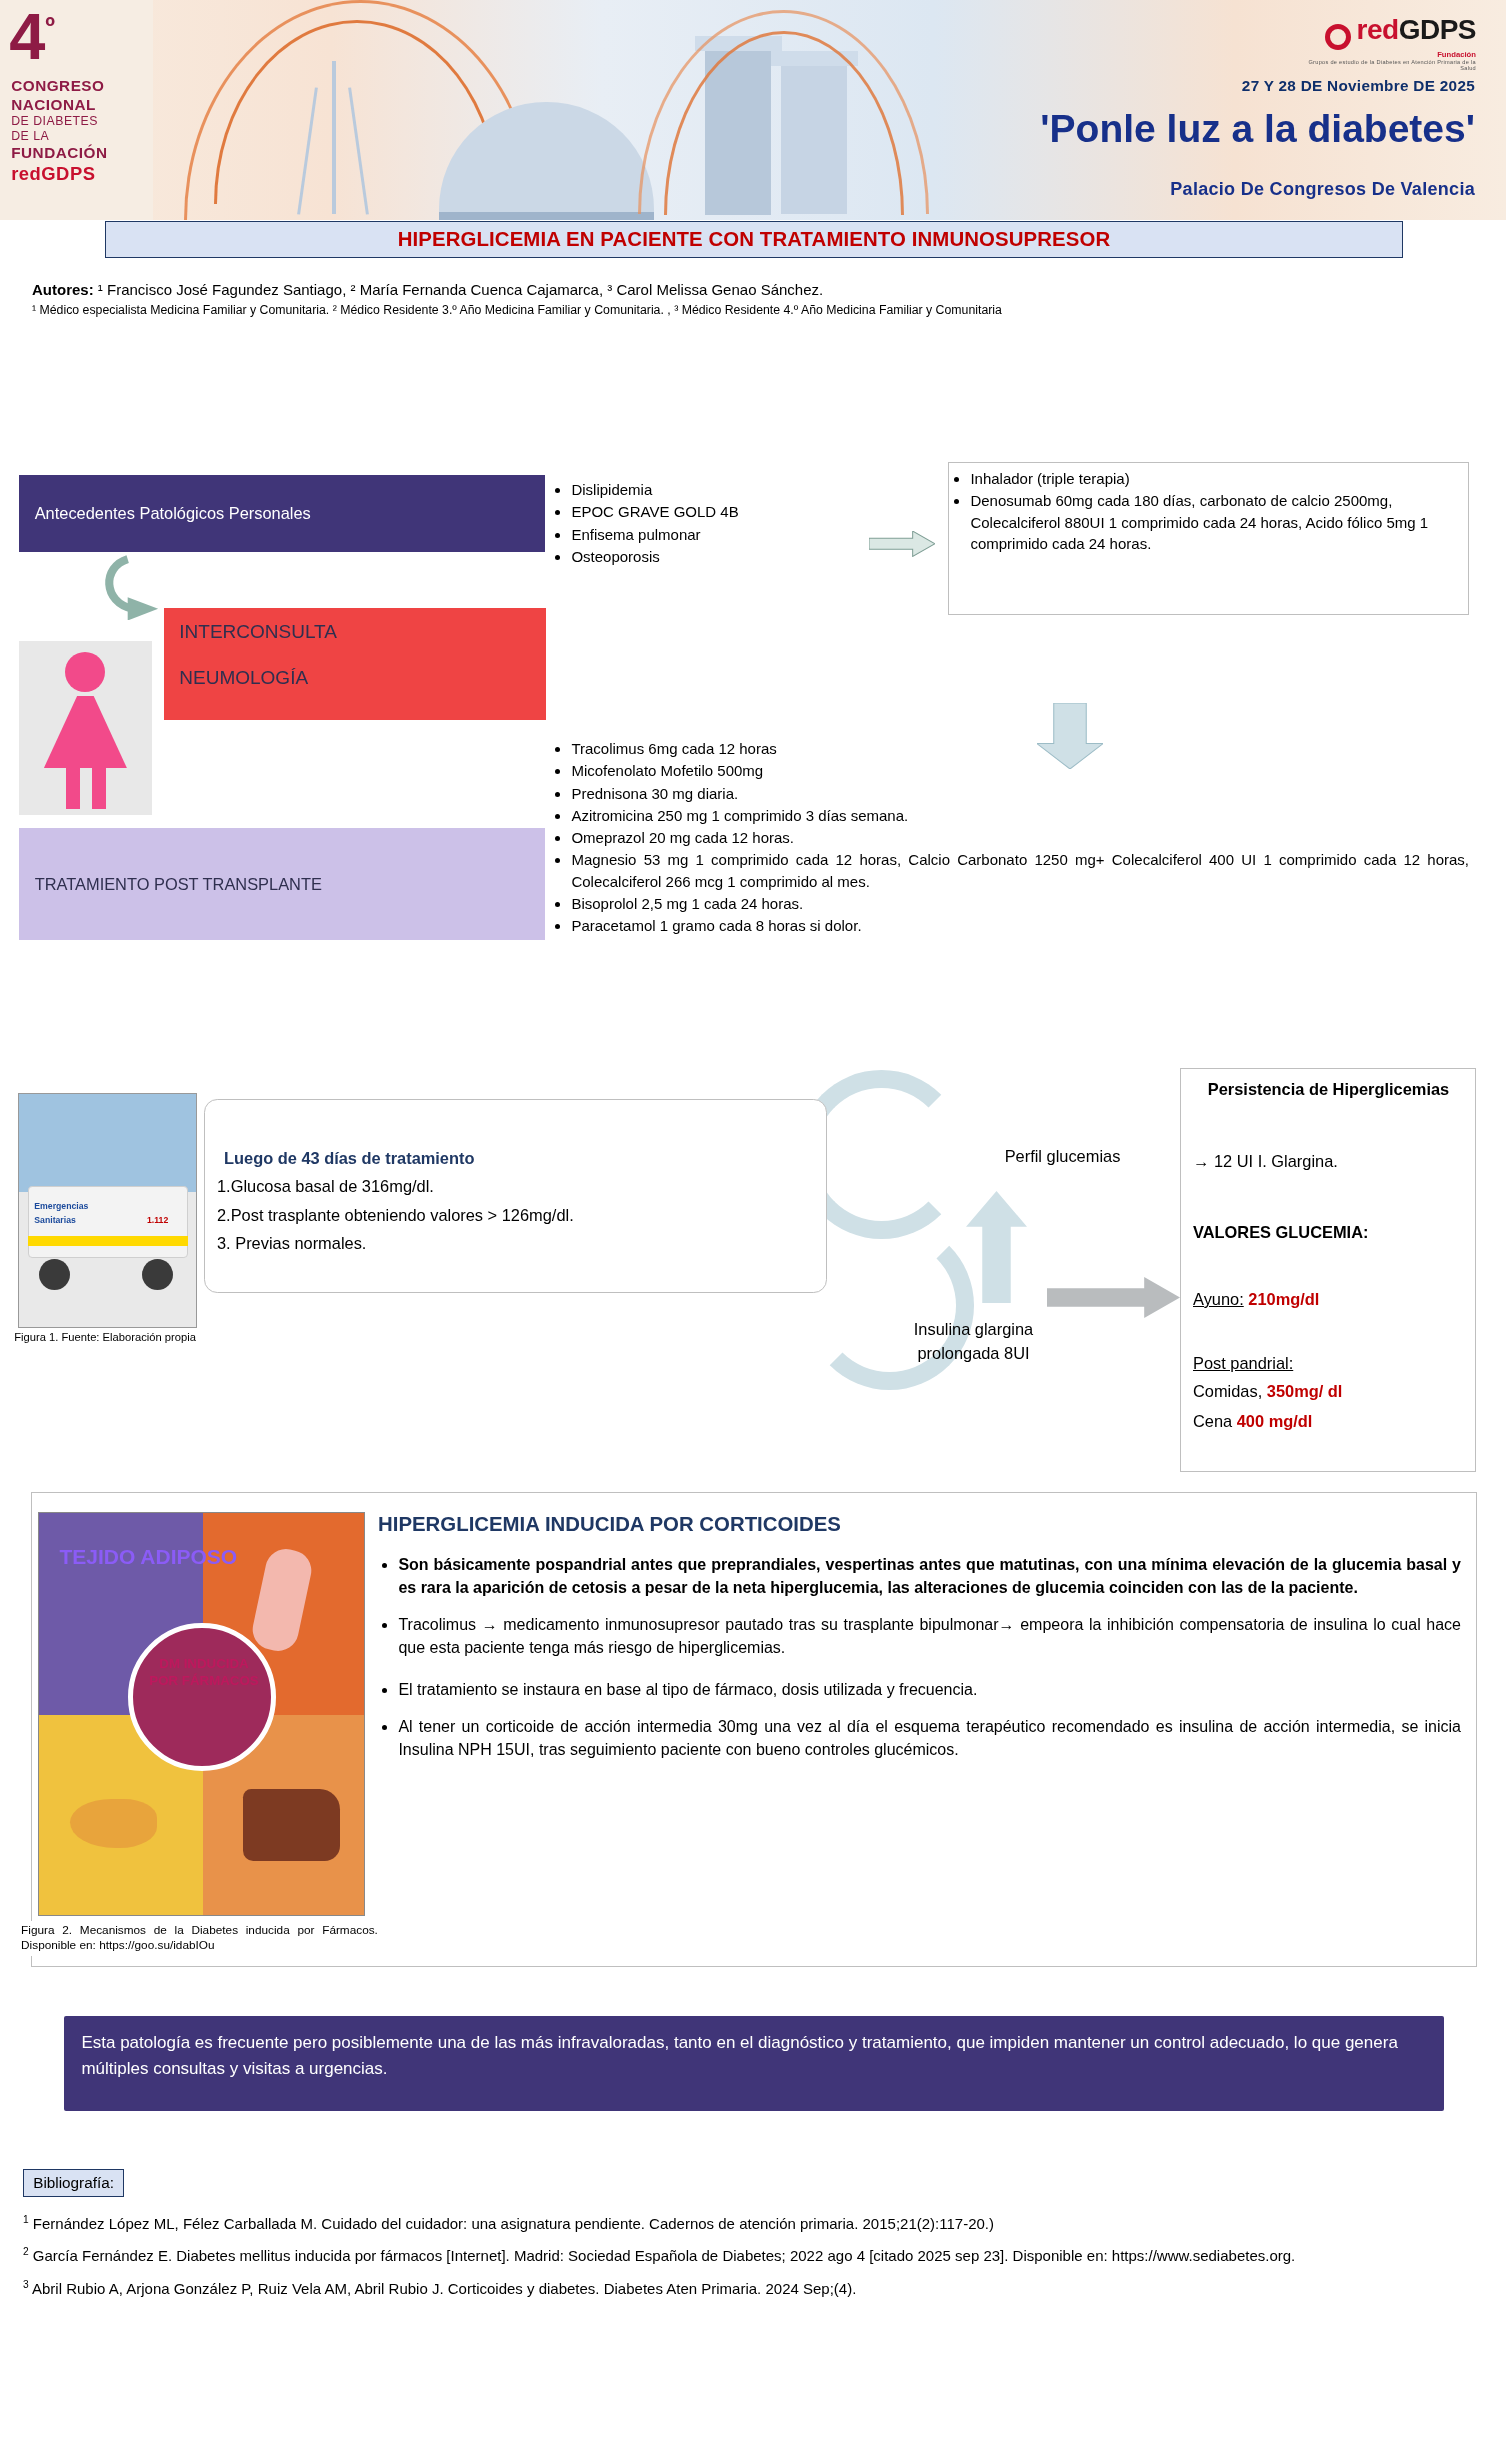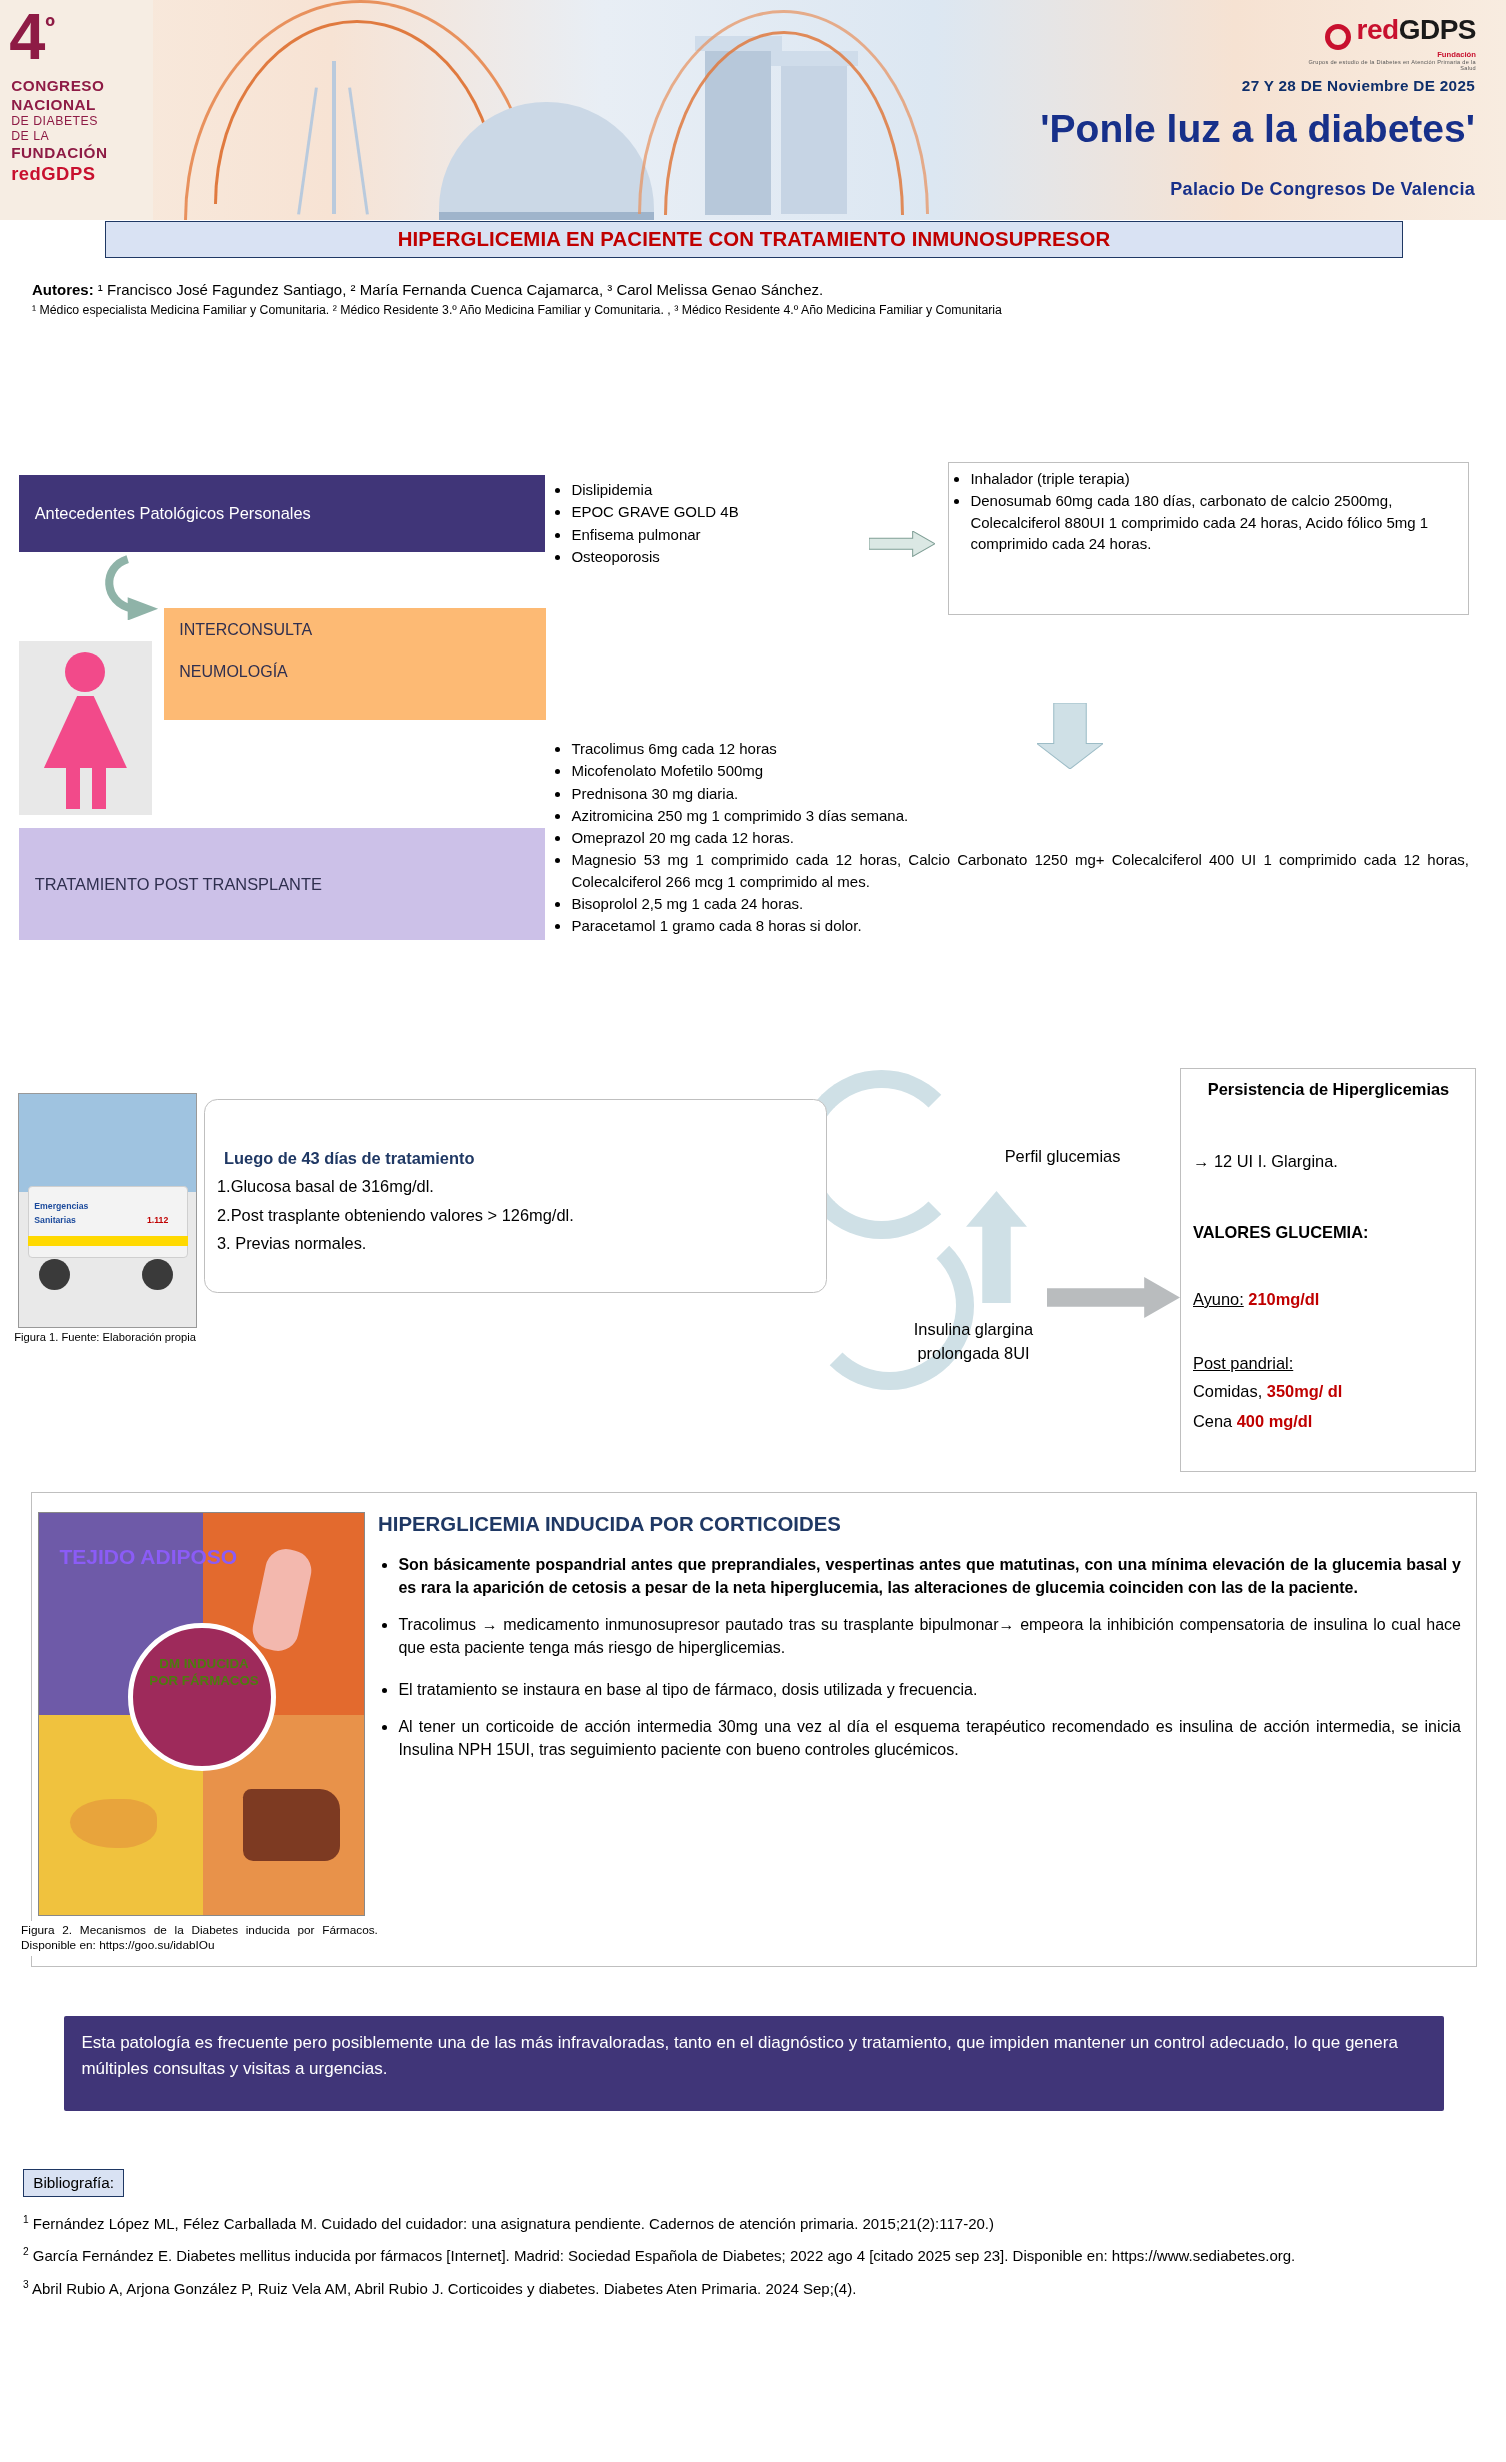--- a/index.html
+++ b/index.html
@@ -82,21 +82,21 @@
   
   .box-purple {
     position:absolute; background:#403578; color:#fff; display:flex; align-items:center;
     font-size:16.4px; padding:0 15.3px;
   }
   .box-lavender {
     position:absolute; background:#ccc1e8; color:#2f2f4f; display:flex; align-items:center;
     font-size:16.4px; padding:0 15.3px;
   }
   .box-lav2 {
-    position:absolute; background:#fdba74; color:#2f2f4f; font-size:16px; padding:13.3px 15.3px;
+    position:absolute; background:#ef4444; color:#2f2f4f; font-size:19px; padding:13.3px 15.3px;
   }
 
   .bullets { position:absolute; font-size:15px; line-height:1.42; }
   .bullets ul { margin:0; padding-left:17.4px; }
   .bullets li { margin:0 0 1px 0; }
 
   .bx-outline { position:absolute; border:1px solid #bfbfbf; background:#fff; }
 
   
   .person-box { position:absolute; background:#e8e8e8; }
@@ -334,21 +334,21 @@
 
   <div class="infobox" style="left:31px; top:1492px; width:1446px; height:475px;"></div>
 
   <div class="fig2" style="left:38px; top:1512px; width:327px; height:404px;">
     <div style="position:absolute; left:0; top:0; width:164px; height:202px; background:#6e5aa8;"></div>
     <div style="position:absolute; left:164px; top:0; width:164px; height:202px; background:#e36a2e;"></div>
     <div style="position:absolute; left:0; top:202px; width:164px; height:202px; background:#f0c23e;"></div>
     <div style="position:absolute; left:164px; top:202px; width:164px; height:202px; background:#e8924a;"></div>
     <div style="position:absolute; left:89px; top:110px; width:148px; height:148px; border-radius:50%; background:#9e2a5b; border:5.1px solid #fff;"></div>
     <div style="position:absolute; left:20.4px; top:31px; font-size:21px; font-weight:bold; color:#8b5cf6; line-height:1.2;">TEJIDO ADIPOSO</div>
-    <div style="position:absolute; left:105px; top:143px; width:120px; font-size:13.3px; font-weight:bold; color:#4d7c0f; text-align:center; line-height:1.25;">DM INDUCIDA POR FÁRMACOS</div>
+    <div style="position:absolute; left:105px; top:143px; width:120px; font-size:13.3px; font-weight:bold; color:#be185d; text-align:center; line-height:1.25;">DM INDUCIDA POR FÁRMACOS</div>
     <div style="position:absolute; left:220px; top:36px; width:46px; height:102px; background:#f3b8ae; border-radius:20.4px; transform:rotate(12deg);"></div>
     <div style="position:absolute; left:31px; top:286px; width:87px; height:49px; background:#e8a43c; border-radius:50% 40% 45% 55%;"></div>
     <div style="position:absolute; left:204px; top:276px; width:97px; height:72px; background:#7d3a22; border-radius:8.2px 20.4px 15.3px 10.2px;"></div>
   </div>
   <div class="caption" style="left:18px; top:1921px; width:363px; font-size:11.8px; line-height:1.3; text-align:justify;">Figura 2. Mecanismos de la Diabetes inducida por Fármacos.  Disponible en: https://goo.su/idabIOu</div>
 
   <div class="bigtext b" style="left:378px; top:1510px; width:1022px; font-size:20.4px; color:#1f3864;">HIPERGLICEMIA INDUCIDA POR CORTICOIDES</div>
 
   <div class="bullets" style="left:378px; top:1553px; width:1083px; font-size:16px; line-height:1.45;">
     <ul style="padding-left:20.4px;">

